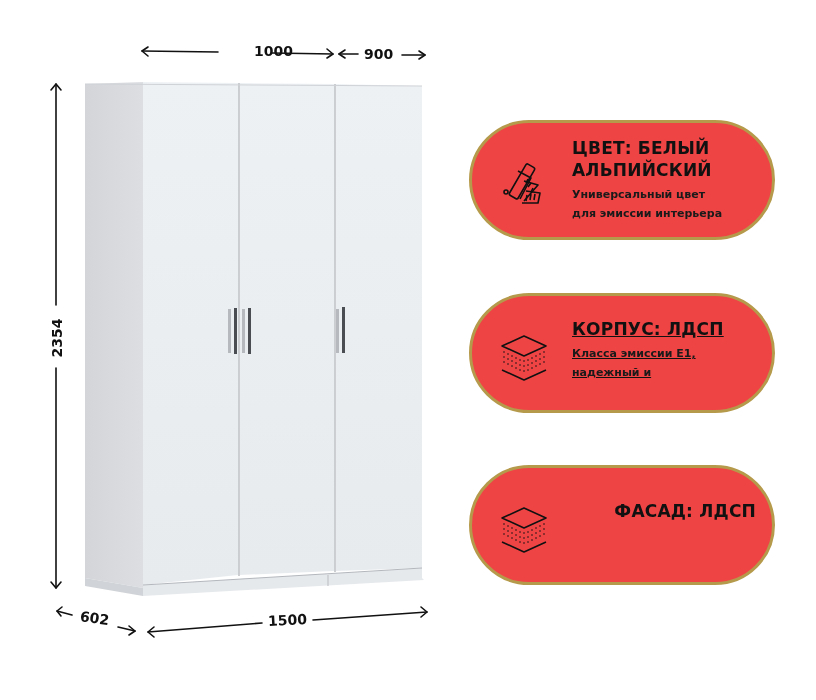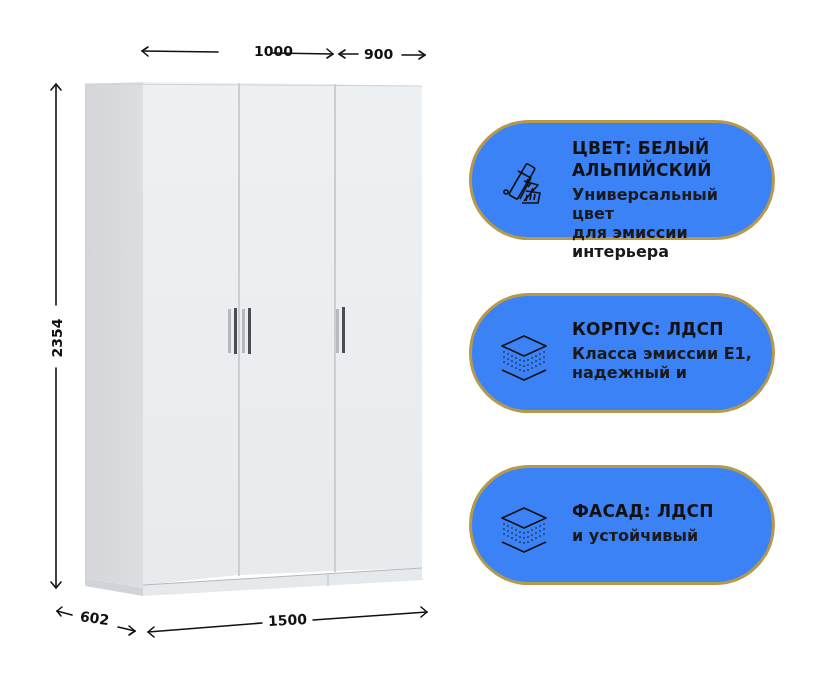--- a/index.html
+++ b/index.html
@@ -1,24 +1,24 @@
 <!DOCTYPE html>
 <html><head>
   <meta charset="utf-8">
   <style>
     html, body { margin:0; padding:0; }
     body { width:816px; height:700px; background:#ffffff; position:relative; overflow:hidden;
            font-family:"DejaVu Sans", sans-serif; color:#111; }
     .abs { position:absolute; }
     .dim { font-weight:bold; font-size:14px; color:#111; }
-    .pill { position:absolute; width:306px; height:120px; border:3px solid #b69a4b; border-radius:64px; box-sizing:border-box; background:#3b82f6; }
+    .pill { position:absolute; width:306px; height:120px; border:3px solid #b69a4b; border-radius:64px; box-sizing:border-box; background:#ef4444; }
     .pill .icon { position:absolute; left:26px; top:34px; width:52px; height:52px; }
     .pill .txt { position:absolute; left:100px; right:16px; }
     .pill .title { font-weight:bold; font-size:17px; line-height:22px; color:#111; letter-spacing:0.2px; }
-    .pill .desc { font-weight:bold; font-size:16px; line-height:19px; color:#1a1a1a; margin-top:4px; }
+    .pill .desc { font-weight:bold; font-size:11px; line-height:19px; color:#1a1a1a; margin-top:4px; }
   </style>
 </head>
 <body>
 
 <svg class="abs" style="left:0;top:0" width="816" height="700" viewBox="0 0 816 700">
   <defs>
     <linearGradient id="sideG" x1="0" x2="1">
       <stop offset="0" stop-color="#d3d5d9"></stop>
       <stop offset="1" stop-color="#dcdee2"></stop>
     </linearGradient>
@@ -146,21 +146,21 @@
         <circle cx="18" cy="38" r="0.8"></circle>
         <circle cx="22" cy="40" r="0.8"></circle>
         <circle cx="26" cy="41" r="0.8"></circle>
         <circle cx="30" cy="40" r="0.8"></circle>
         <circle cx="34" cy="38" r="0.8"></circle>
         <circle cx="38" cy="36" r="0.8"></circle>
         <circle cx="42" cy="34" r="0.8"></circle>
         <circle cx="46" cy="32" r="0.8"></circle>
     </g>
   </svg>
-  <div class="txt" style="top:22px;">
+  <div class="txt" style="top:22px;text-decoration:underline;">
     <div class="title">КОРПУС: ЛДСП</div>
     <div class="desc">
       <div>Класса эмиссии Е1,</div>
       <div>надежный и</div>
     </div>
   </div>
 </div>
 
 <div class="pill" style="left:469px;top:465px;">
   <svg class="icon" viewBox="0 0 52 52">
@@ -197,19 +197,18 @@
         <circle cx="18" cy="38" r="0.8"></circle>
         <circle cx="22" cy="40" r="0.8"></circle>
         <circle cx="26" cy="41" r="0.8"></circle>
         <circle cx="30" cy="40" r="0.8"></circle>
         <circle cx="34" cy="38" r="0.8"></circle>
         <circle cx="38" cy="36" r="0.8"></circle>
         <circle cx="42" cy="34" r="0.8"></circle>
         <circle cx="46" cy="32" r="0.8"></circle>
     </g>
   </svg>
-  <div class="txt" style="top:32px;">
+  <div class="txt" style="top:32px;text-align:right;">
     <div class="title">ФАСАД: ЛДСП</div>
     <div class="desc">
-      <div>и устойчивый</div>
     </div>
   </div>
 </div>
 
 </body></html>

